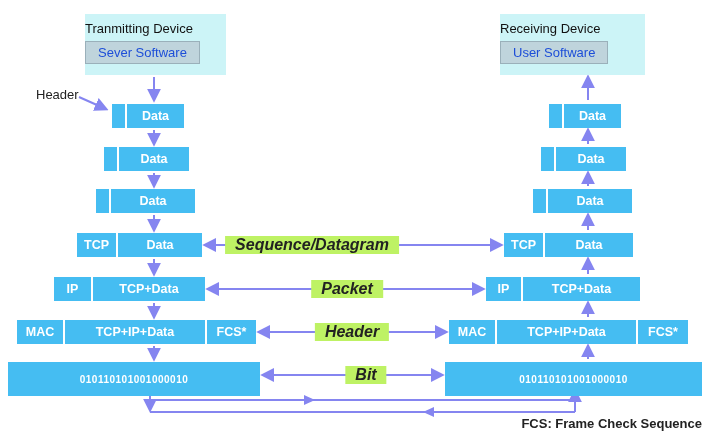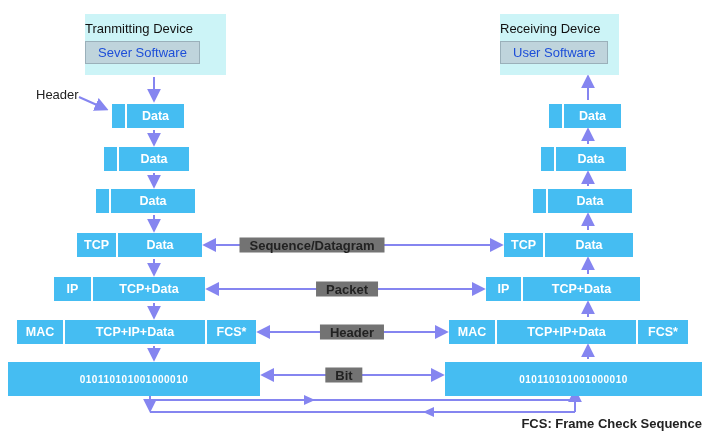--- a/index.html
+++ b/index.html
@@ -18,22 +18,22 @@
   .bits { height:34px; font-size:10px; letter-spacing:0.5px; }
 
   .device { position:absolute; z-index:2; background:var(--device-box,#ccf4f7);
             display:flex; flex-direction:column; align-items:flex-start; padding-top:7px;
             font-size:13px; color:#111; }
   .software { margin-top:5px; background:var(--software-box,#bfd4dc);
               border:1px solid var(--software-border,#9ab0ba);
               padding:3px 12px; font-size:13px; color:#1d4ed8; }
 
   .mid-label { position:absolute; z-index:3; transform:translate(-50%,-50%);
-               background:#737373; padding:0 10px; font-size:13px; font-weight:bold;
-               color:var(--label-text,#222); white-space:nowrap; }
+               background:#bef264; padding:0 10px; font-size:16px; font-weight:bold;
+               color:var(--label-text,#222); white-space:nowrap;font-style:italic; }
   .note { position:absolute; z-index:2; font-size:13px; font-weight:bold;
           color:var(--label-text,#222);margin-left:36px; }
   .header-label { position:absolute; z-index:2; font-size:13px;
                   color:var(--label-text,#222); }
 </style>
 </head>
 <body>
 
 <div class="canvas">
 
@@ -81,21 +81,21 @@
     </g>
 
     <line x1="79" y1="97" x2="106" y2="109" marker-end="url(#ah)"></line>
   </svg>
 
   <div class="device" style="left:85px;top:14px;width:141px;height:61px">
     <div>Tranmitting Device</div>
     <div class="software">Sever Software</div>
   </div>
 
-  <div class="device" style="left:500px;top:14px;width:119px;height:61px">
+  <div class="device" style="left:500px;top:14px;width:145px;height:61px">
     <div>Receiving Device</div>
     <div class="software">User Software</div>
   </div>
 
   <div class="header-label" style="left:36px;top:87px">Header</div>
 
   <div class="box" style="left:112px;top:104px;width:13px"></div>
   <div class="box" style="left:127px;top:104px;width:57px">Data</div>
 
   <div class="box" style="left:104px;top:147px;width:13px"></div>
@@ -133,17 +133,17 @@
 
   <div class="box" style="left:449px;top:320px;width:46px">MAC</div>
   <div class="box" style="left:497px;top:320px;width:139px">TCP+IP+Data</div>
   <div class="box" style="left:638px;top:320px;width:50px">FCS*</div>
 
   <div class="box bits" style="left:445px;top:362px;width:257px">010110101001000010</div>
 
   <div class="mid-label" style="left:312px;top:245px">Sequence/Datagram</div>
   <div class="mid-label" style="left:347px;top:289px">Packet</div>
   <div class="mid-label" style="left:352px;top:332px">Header</div>
-  <div class="mid-label" style="left:344px;top:375px">Bit</div>
+  <div class="mid-label" style="left:366px;top:375px">Bit</div>
 
   <div class="note" style="right:8px;top:416px">FCS: Frame Check Sequence</div>
 
 </div>
 
 </body></html>

